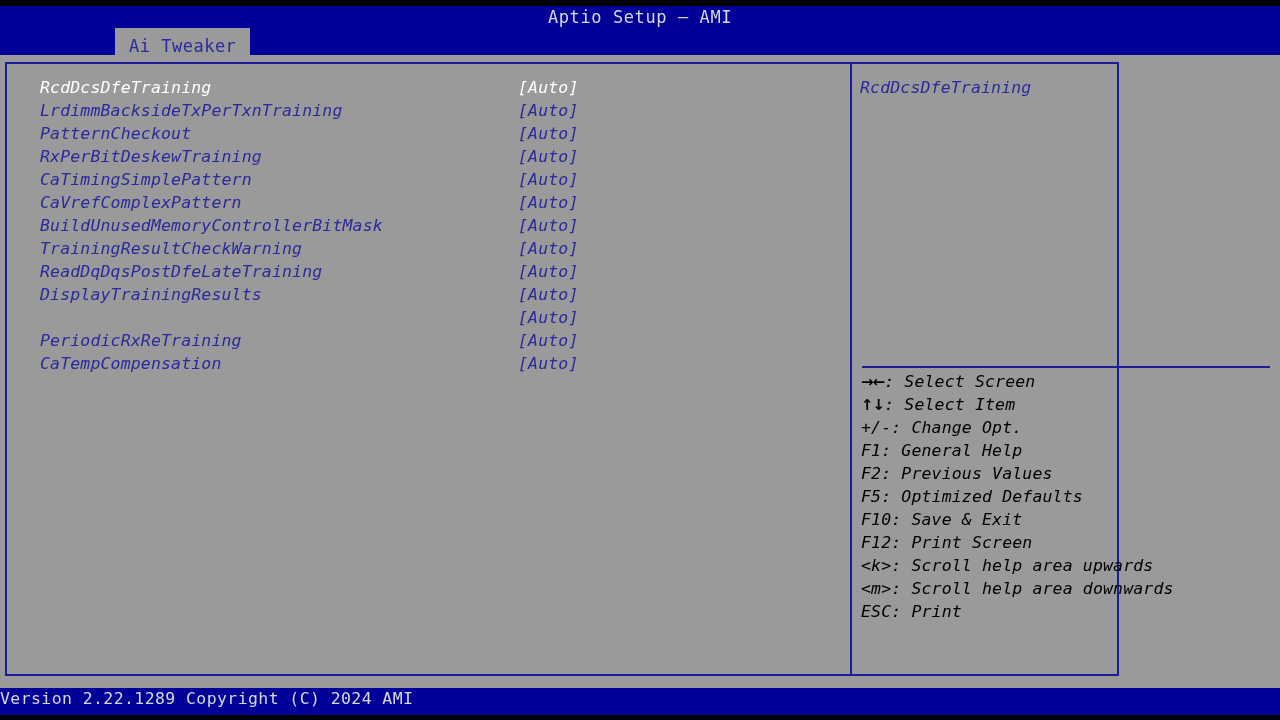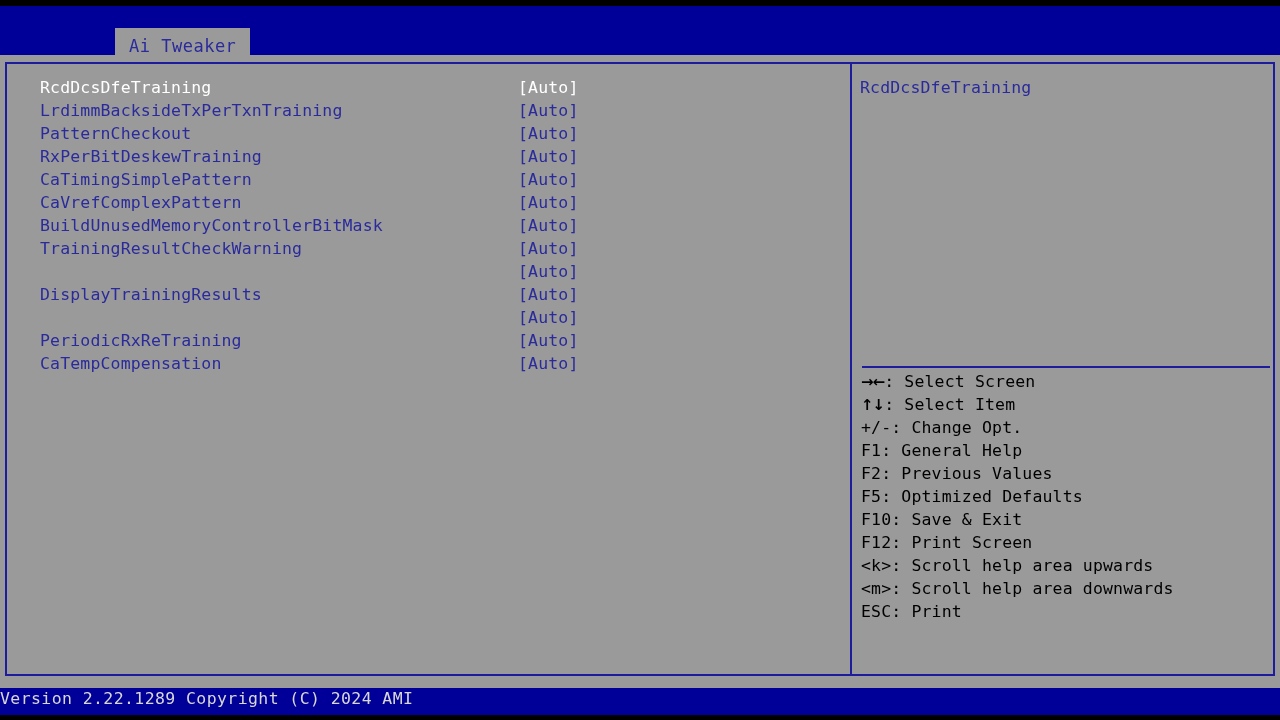--- a/index.html
+++ b/index.html
@@ -70,25 +70,26 @@
     left: 0; top: 55px;
     width: 1280px; height: 633px;
     background: #9a9a9a;
   }
 
   
   .panel {
     position: absolute;
     left: 5px;
     top: 62px;
-    width: 1270px;
+    width: 1114px;
     height: 614px;
     border: 2px solid #1c1c9c;
     box-sizing: border-box;
     background: #9a9a9a;
+    font-style: italic;
   }
 
   
   .vsplit {
     position: absolute;
     left: 843px;
     top: 0;
     width: 2px;
     height: 610px;
     background: #1c1c9c;
@@ -201,39 +202,40 @@
   }
 </style>
 </head>
 <body>
 
 <div id="screen">
 
   <div class="top-black"></div>
 
   <div class="header-bar"></div>
+  <div class="header-title">Aptio Setup – AMI</div>
 
   <div class="tab">Ai Tweaker</div>
 
   <div class="body-gray"></div>
 
   <div class="panel">
 
     <div class="vsplit"></div>
 
     <div class="settings-list" id="settings-list">
         <div class="setting-row selected"><span class="setting-name">RcdDcsDfeTraining</span><span class="setting-value">[Auto]</span></div>
         <div class="setting-row"><span class="setting-name">LrdimmBacksideTxPerTxnTraining</span><span class="setting-value">[Auto]</span></div>
         <div class="setting-row"><span class="setting-name">PatternCheckout</span><span class="setting-value">[Auto]</span></div>
         <div class="setting-row"><span class="setting-name">RxPerBitDeskewTraining</span><span class="setting-value">[Auto]</span></div>
         <div class="setting-row"><span class="setting-name">CaTimingSimplePattern</span><span class="setting-value">[Auto]</span></div>
         <div class="setting-row"><span class="setting-name">CaVrefComplexPattern</span><span class="setting-value">[Auto]</span></div>
         <div class="setting-row"><span class="setting-name">BuildUnusedMemoryControllerBitMask</span><span class="setting-value">[Auto]</span></div>
         <div class="setting-row"><span class="setting-name">TrainingResultCheckWarning</span><span class="setting-value">[Auto]</span></div>
-        <div class="setting-row"><span class="setting-value">[Auto]</span></div>
+        <div class="setting-row"><span class="setting-name">ReadDqDqsPostDfeLateTraining</span><span class="setting-value">[Auto]</span></div>
         <div class="setting-row"><span class="setting-name">DisplayTrainingResults</span><span class="setting-value">[Auto]</span></div>
         <div class="setting-row"><span class="setting-value">[Auto]</span></div>
         <div class="setting-row"><span class="setting-name">PeriodicRxReTraining</span><span class="setting-value">[Auto]</span></div>
         <div class="setting-row"><span class="setting-name">CaTempCompensation</span><span class="setting-value">[Auto]</span></div>
       </div>
 
     <div class="help-panel">
       <div class="help-text">RcdDcsDfeTraining</div>
 
       <div class="help-divider"></div>

